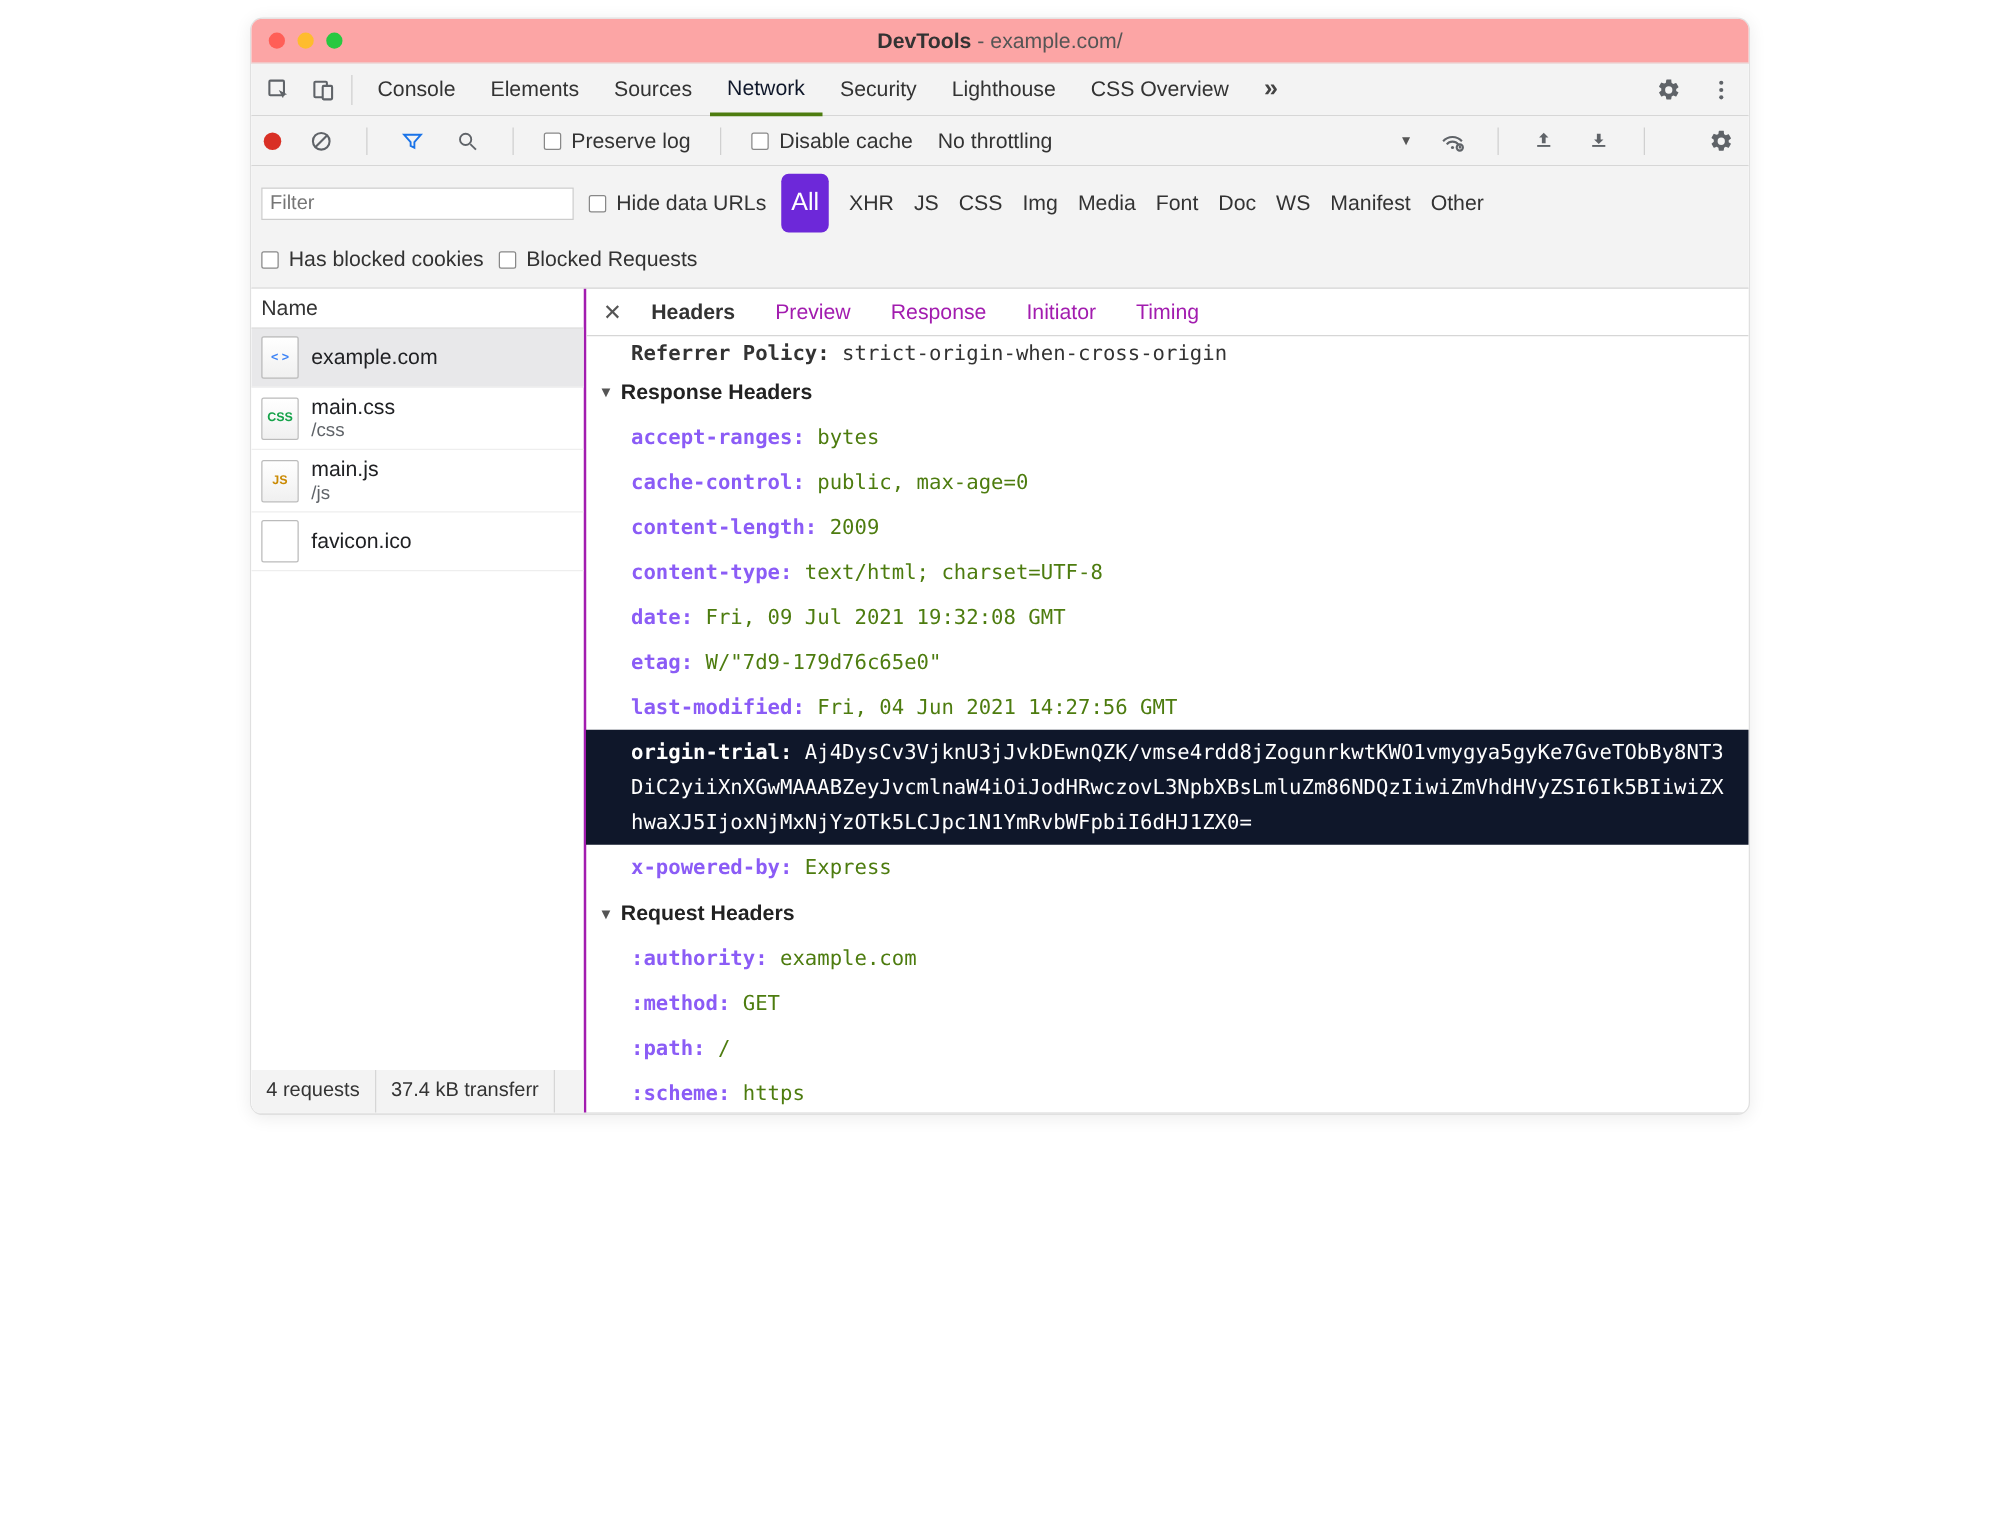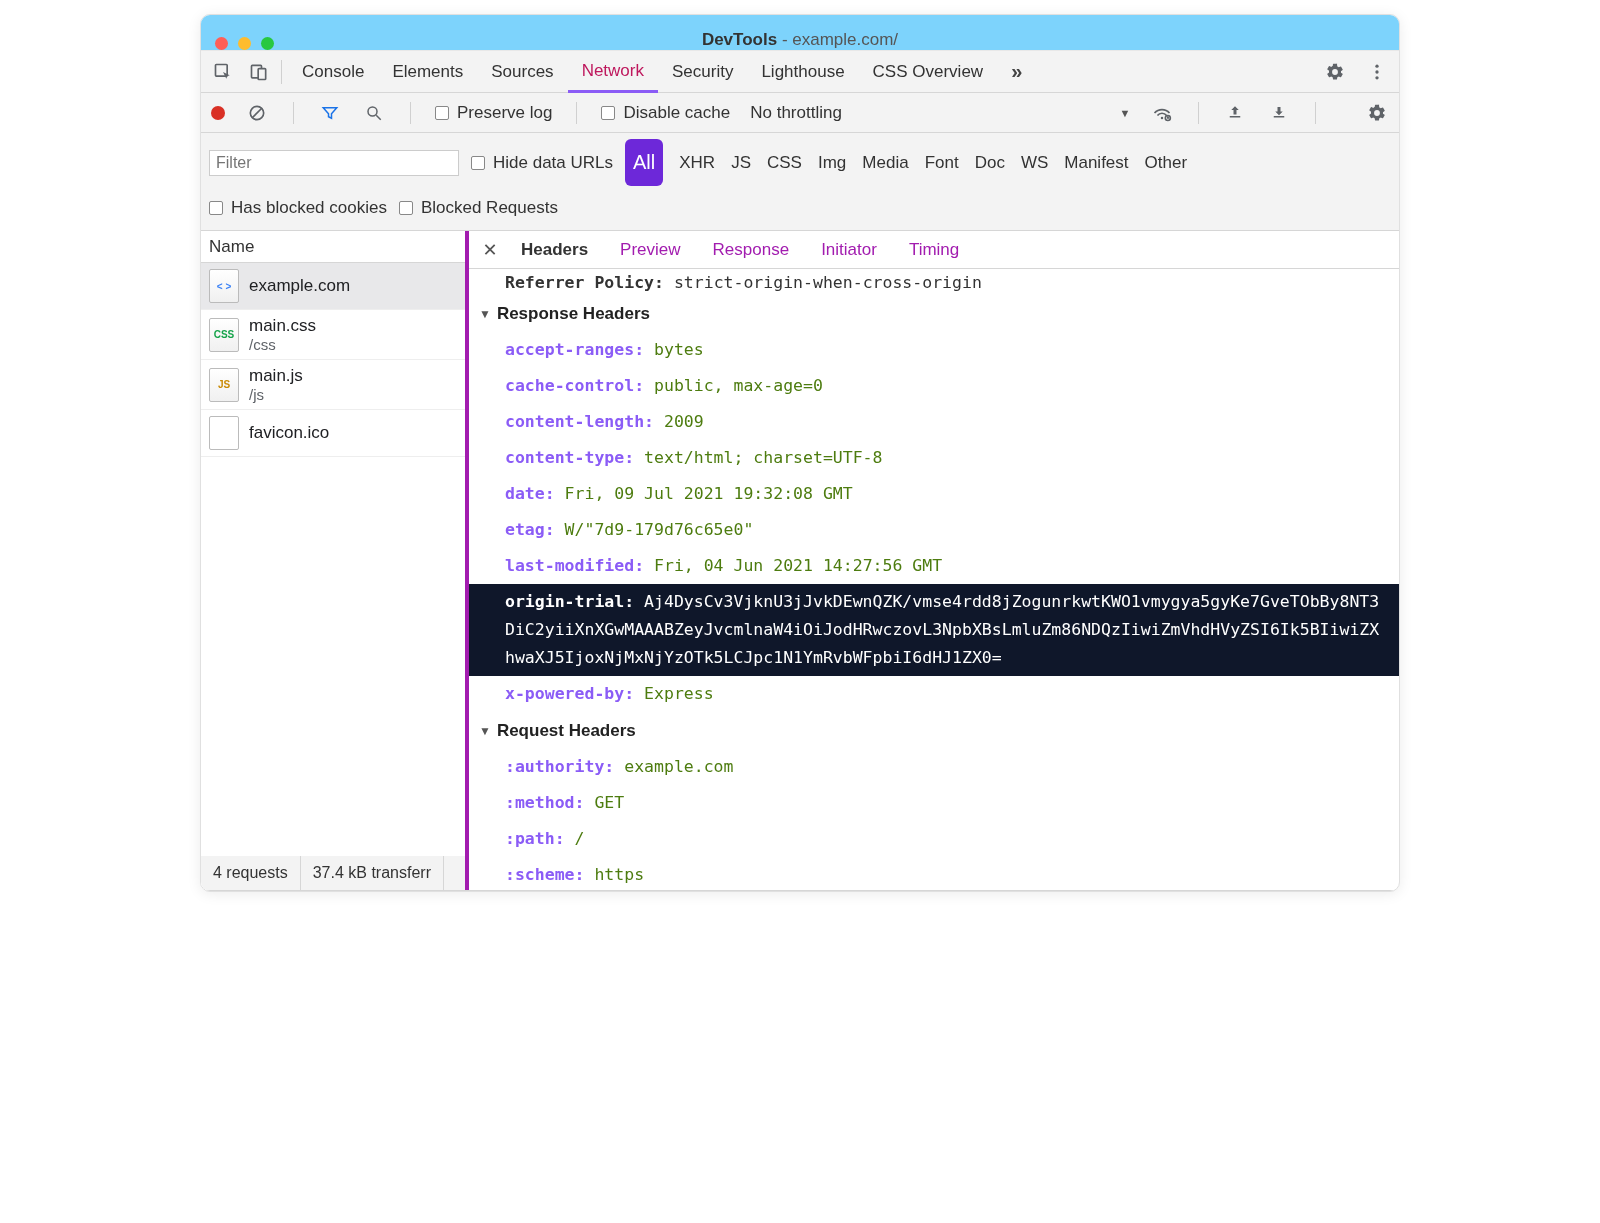--- a/index.html
+++ b/index.html
@@ -13,24 +13,24 @@
   width: 1200px;
   margin: 14px auto;
   border: 1px solid #e0e0e0;
   border-radius: 10px;
   overflow: hidden;
   box-shadow: 0 2px 14px rgba(0,0,0,0.08);
   background: #fff;
 }
 .titlebar {
   height: 36px;
-  background: #7dd3fc;
+  background: #fca5a5;
   border-bottom: 1px solid #e8e8e8;
   display: flex;
-  align-items: flex-end;
+  align-items: center;
   padding: 0 14px;
   position: relative;
 }
 .traffic { display: flex; gap: 10px; position: absolute; left: 14px; }
 .dot { width: 13px; height: 13px; border-radius: 50%; }
 .dot.red { background: #ff5f57; }
 .dot.yellow { background: #febc2e; }
 .dot.green { background: #28c840; }
 .title { flex: 1; text-align: center; font-weight: 600; font-size: 17px; color: #333; }
 .title .dim { font-weight: 400; color: #555; }
@@ -40,21 +40,21 @@
   background: #f3f3f3;
   border-bottom: 1px solid #d6d6d6;
   display: flex;
   align-items: center;
   padding: 0 10px;
   gap: 0;
 }
 .tabbar .left-icons { display: flex; align-items: center; gap: 12px; padding-right: 10px; border-right: 1px solid #d0d0d0; margin-right: 6px; }
 .tab-icon-btn { width: 24px; height: 24px; display: flex; align-items: center; justify-content: center; color: #5f6368; cursor: pointer; }
 .tab-item { padding: 11px 14px; height: 42px; display: flex; align-items: center; font-size: 17px; color: #333; cursor: pointer; }
-.tab-item.active { color: #be185d; border-bottom: 3px solid #8b5cf6; margin-bottom: -1px; }
+.tab-item.active { color: #0f172a; border-bottom: 3px solid #4d7c0f; margin-bottom: -1px; }
 .tabbar .spacer { flex: 1; }
 .tabbar .right-icons { display: flex; align-items: center; gap: 18px; padding-left: 10px; color: #5f6368; }
 .chev-more { font-size: 20px; font-weight: 700; color: #444; }
 
 .toolbar2 {
   height: 40px;
   background: #f3f3f3;
   border-bottom: 1px solid #d6d6d6;
   display: flex;
   align-items: center;
@@ -74,21 +74,21 @@
   background: #f3f3f3;
   border-bottom: 1px solid #d6d6d6;
   padding: 6px 8px;
 }
 .filterbar .row { display: flex; align-items: center; gap: 12px; flex-wrap: wrap; min-height: 32px; }
 .filter-input { width: 250px; height: 26px; border: 1px solid #ccc; background: #fff; font-size: 16px; padding: 2px 6px; color: #888; }
 .pill-all { background: #6d28d9; color: #fff; border-radius: 6px; padding: 12px 8px; font-size: 20px; }
 .ftype { font-size: 17px; color: #333; cursor: pointer; }
 
 .content { display: flex; height: 660px; border-bottom: 1px solid #d6d6d6; }
-.left-pane { width: 268px; border-right: 4px solid #a21caf; background: #fff; display: flex; flex-direction: column; }
+.left-pane { width: 268px; border-right: 2px solid #a21caf; background: #fff; display: flex; flex-direction: column; }
 .col-head { height: 32px; border-bottom: 1px solid #d6d6d6; display: flex; align-items: center; padding: 0 8px; font-size: 17px; color: #333; }
 .req-list { flex: 1; overflow: auto; }
 .req-item { display: flex; align-items: center; gap: 10px; padding: 6px 8px; border-bottom: 1px solid #eee; cursor: pointer; }
 .req-item.selected { background: #e8e8ea; }
 .req-item .txt { display: flex; flex-direction: column; }
 .req-item .name { font-size: 17px; color: #202124; }
 .req-item .path { font-size: 15px; color: #5f6368; }
 .ficon { width: 30px; height: 34px; border: 1px solid #bbb; border-radius: 2px; background: linear-gradient(#fff, #f0f0f0); display:flex; align-items:center; justify-content:center; font-size:10px; font-weight:700; }
 .ficon.html { color:#3b82f6; }
 .ficon.css { color:#16a34a; }

